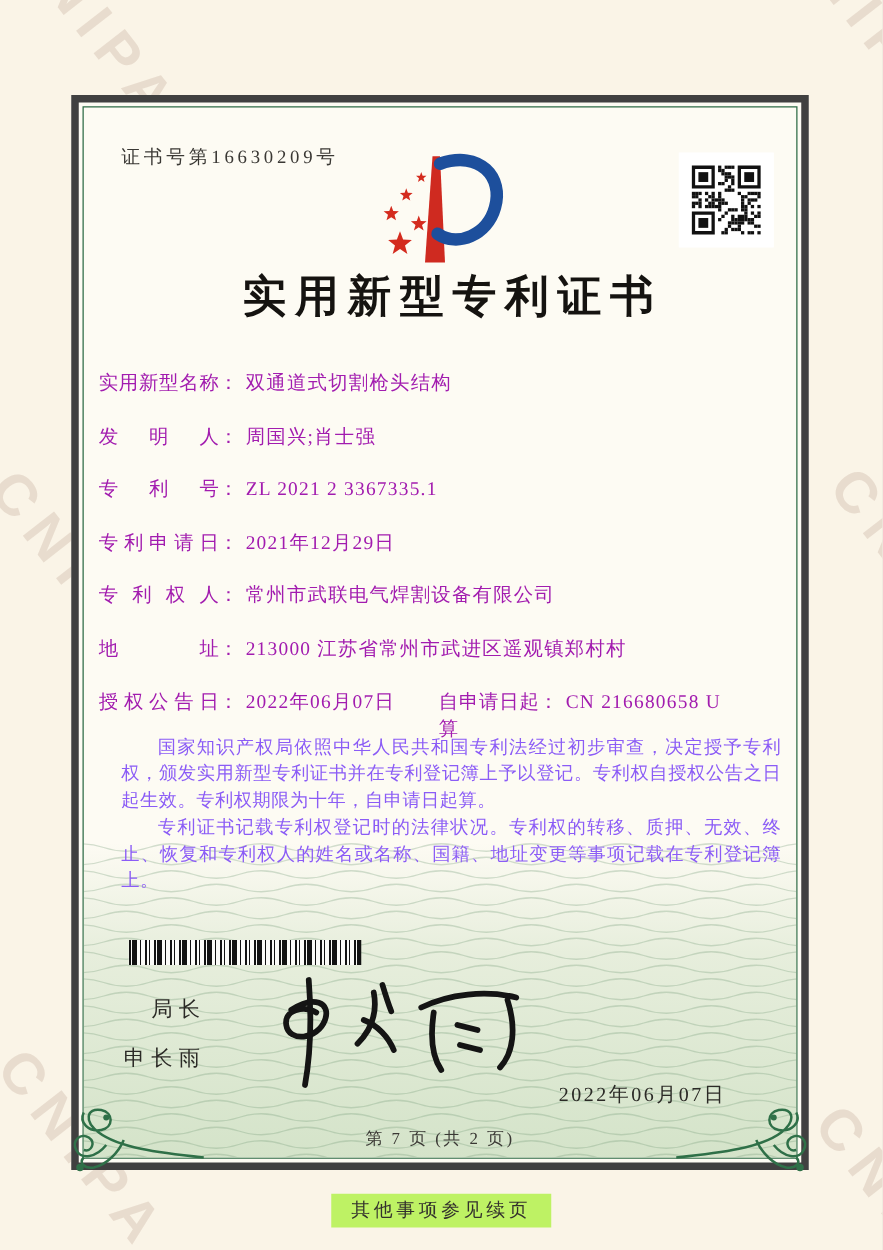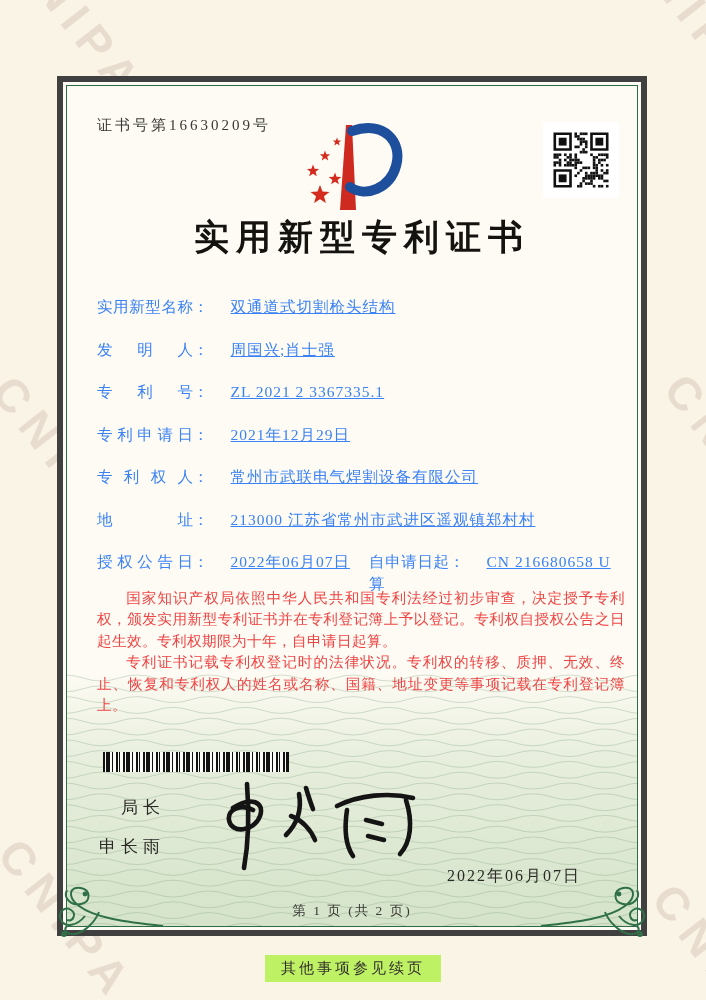--- a/index.html
+++ b/index.html
@@ -32,31 +32,31 @@
   .wave-zone svg{display:block;}
   .cert-no{
     position:absolute;left:34px;top:34px;font-size:15px;letter-spacing:3px;color:#3a3834;
   }
   .logo{position:absolute;left:50%;top:40px;transform:translateX(-50%);width:104px;height:92px;}
   .qr{position:absolute;right:22px;top:40px;width:76px;height:76px;background:#fff;}
   .title{
     position:absolute;left:0;right:0;top:132px;text-align:center;
     font-size:35px;font-weight:bold;letter-spacing:7px;color:#151310;margin-left:20px;
   }
-  .fields{position:absolute;left:34px;top:214px;width:540px;font-size:15.5px;color:#3b82f6;}
+  .fields{position:absolute;left:16px;top:214px;width:540px;font-size:15.5px;color:#a21caf;}
   .field-row{display:flex;margin-bottom:20.5px;line-height:22px;}
   .field-label{display:inline-block;width:96px;text-align:justify;text-align-last:justify;}
   .field-colon{display:inline-block;}
-  .field-value{display:inline-block;margin-left:22px;letter-spacing:1px;text-decoration:underline;}
+  .field-value{display:inline-block;margin-left:6px;letter-spacing:1px;}
   .grant-row{position:relative;display:block;}
   .grant-right{position:absolute;left:272px;top:0;display:flex;}
   .grant-right .field-label{width:80px;}
   .paragraphs{
     position:absolute;left:34px;top:506px;width:528px;
-    font-size:14.6px;line-height:21.4px;text-align:justify;color:#ef4444;letter-spacing:0.4px;
+    font-size:14.6px;line-height:21.4px;text-align:justify;color:#8b5cf6;letter-spacing:0.4px;
   }
   .paragraphs p{margin:0;text-indent:2em;}
   .barcode{
     position:absolute;left:40px;top:670px;width:186px;height:20px;
     background:repeating-linear-gradient(90deg,#121212 0 2px,#fbfbf8 2px 3px,#121212 3px 7px,#fbfbf8 7px 9px,#121212 9px 10px,#fbfbf8 10px 13px,#121212 13px 15px,#fbfbf8 15px 16px,#121212 16px 17px,#fbfbf8 17px 20px);
   }
   .director-block{position:absolute;left:36px;top:714px;font-size:17px;color:#2b2a26;letter-spacing:5px;text-align:right;}
   .director-block div{margin-bottom:16px;}
   .signature{position:absolute;left:140px;top:696px;width:230px;height:95px;}
   .issue-date{position:absolute;left:384px;top:784px;font-size:16px;letter-spacing:2px;color:#2b2a26;}
@@ -334,21 +334,21 @@
         <path d="M134,28 C156,17 186,14 210,20"></path>
         <path d="M144,32 C141,52 143,68 150,78"></path>
         <path d="M203,22 C210,44 208,64 197,76"></path>
         <path d="M163,42 L179,46"></path>
         <path d="M165,58 L181,62"></path>
       </svg>
     </div>
 
     <div class="issue-date">2022年06月07日</div>
 
-    <div class="page-info">第 1 页 (共 2 页)</div>
+    <div class="page-info">第 7 页 (共 2 页)</div>
 
     <svg class="ornament left" viewBox="0 0 112 60" xmlns="http://www.w3.org/2000/svg" fill="none" stroke="#2f7048" stroke-width="2">
       <path d="M108,44 C70,40 40,36 24,24 C12,15 14,4 26,6 C36,8 36,20 26,22 C16,24 8,16 12,8"></path>
       <path d="M30,34 C22,44 10,46 6,38 C2,30 10,24 16,28 C22,32 18,40 12,38"></path>
       <path d="M44,30 C40,40 30,50 20,52 C12,53 8,48 12,44"></path>
       <circle cx="9" cy="52" r="3" fill="#2f7048" stroke="none"></circle>
       <circle cx="30" cy="12" r="2.4" fill="#2f7048" stroke="none"></circle>
     </svg>
     <svg class="ornament right" viewBox="0 0 112 60" xmlns="http://www.w3.org/2000/svg" fill="none" stroke="#2f7048" stroke-width="2">
       <path d="M108,44 C70,40 40,36 24,24 C12,15 14,4 26,6 C36,8 36,20 26,22 C16,24 8,16 12,8"></path>

